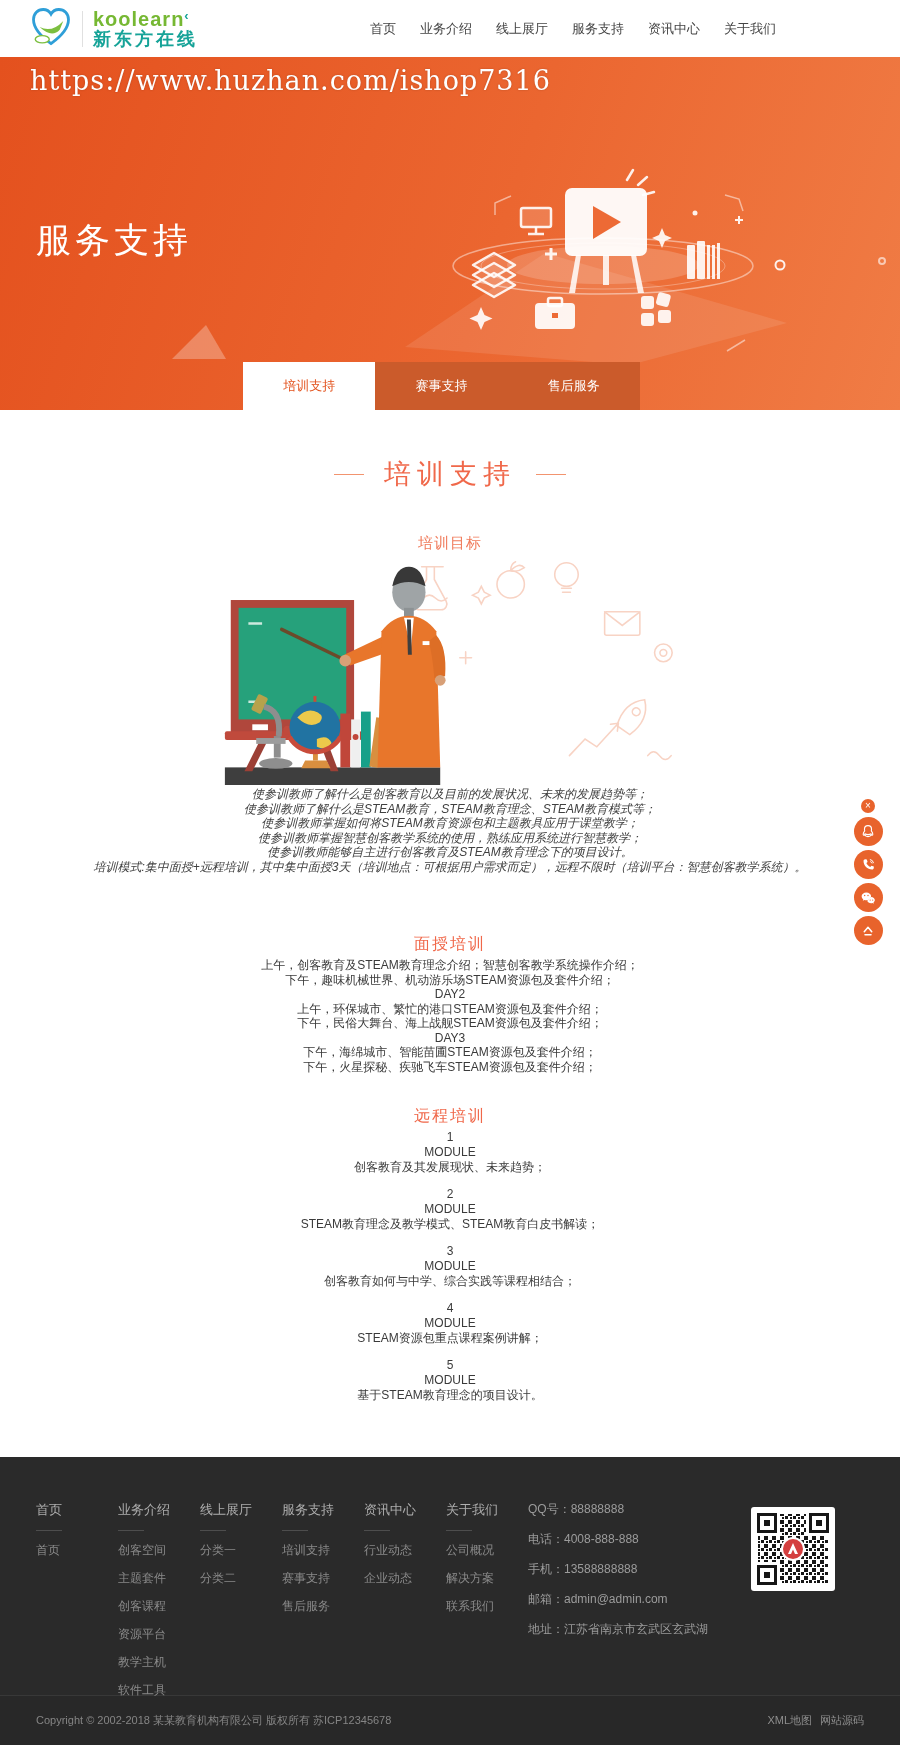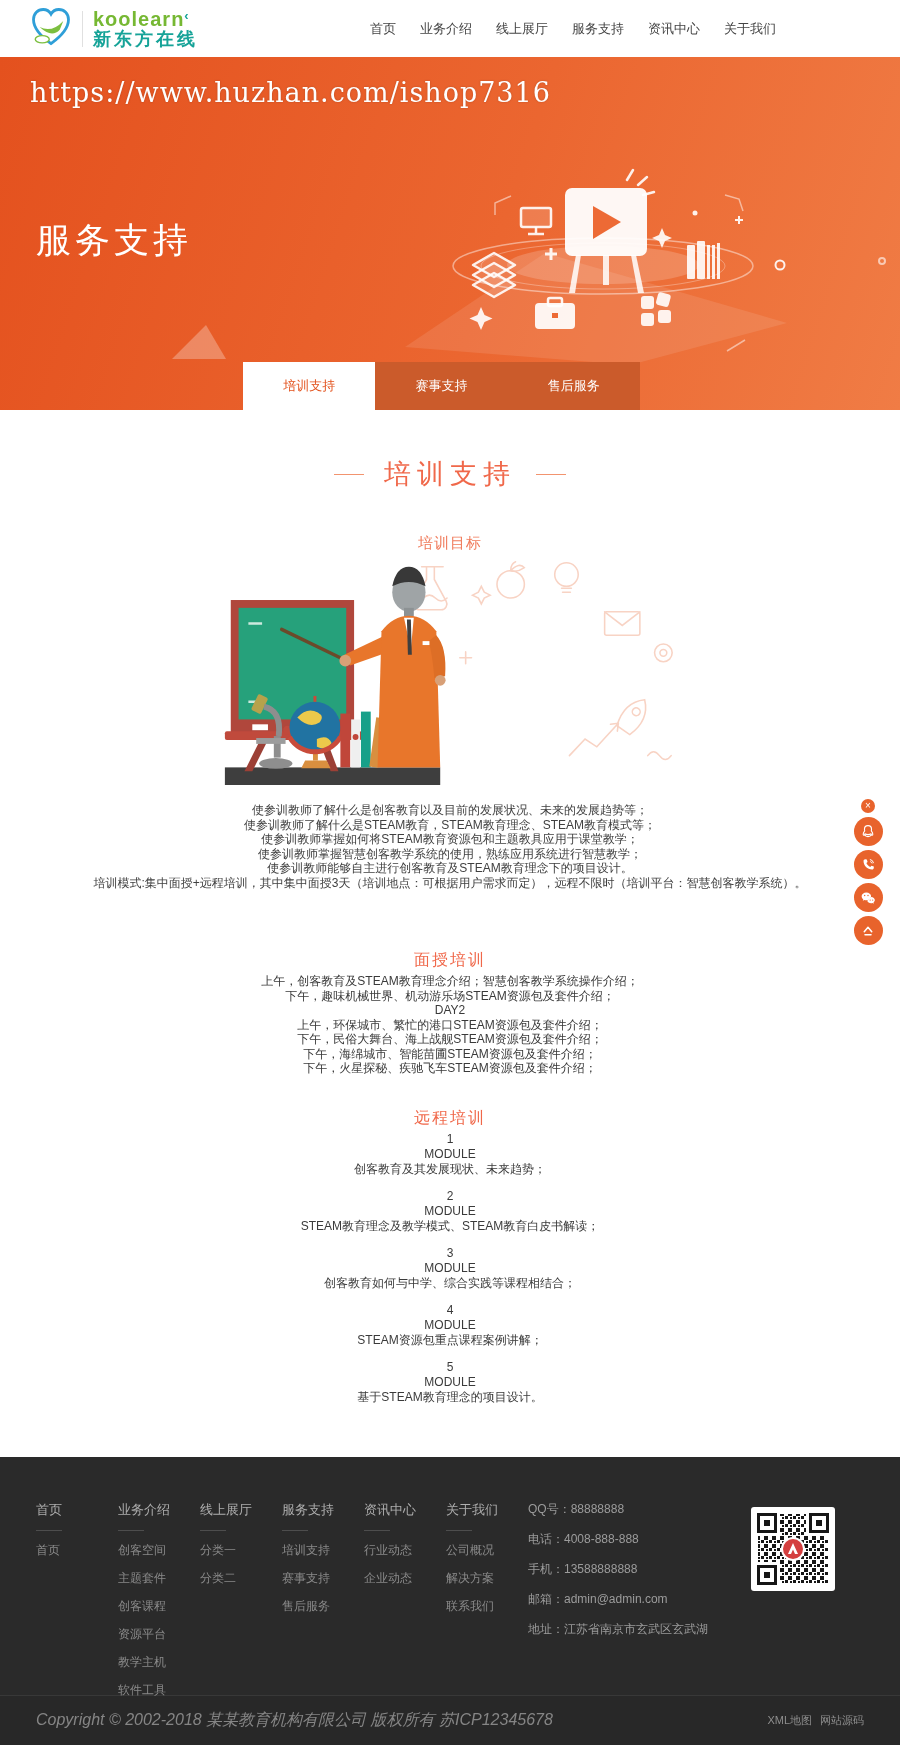--- a/index.html
+++ b/index.html
@@ -11,39 +11,39 @@
   .logo-sep { width:1px; height:36px; background:#e0e0e0; }
   .logo-text { line-height:1.05; }
   .logo-en { color:#76b833; font-size:20px; font-weight:bold; letter-spacing:1px; }
   .logo-mark { color:#16a398; font-size:13px; font-weight:bold; vertical-align:top; }
   .logo-cn { color:#16a398; font-size:18px; letter-spacing:3px; font-weight:bold; }
   .nav { margin-left:auto; display:flex; gap:24px; }
   .nav span { font-size:13px; color:#444; cursor:pointer; white-space:nowrap; }
 
   
   .hero { position:relative; height:353px; background:linear-gradient(108deg,#e4511e 0%,#eb6630 55%,#f07c45 100%); overflow:hidden; }
-  .hero-watermark { position:absolute; top:20px; left:30px; color:#fff; font-size:27px; letter-spacing:1px;
+  .hero-watermark { position:absolute; top:8px; left:30px; color:#fff; font-size:27px; letter-spacing:1px;
                     font-family:"DejaVu Serif","Liberation Serif",serif; text-shadow:0 0 2px rgba(90,40,20,.35); }
   .hero-title { position:absolute; top:160px; left:36px; color:#fff; font-size:35px; letter-spacing:4px; }
   .hero-art { position:absolute; left:395px; top:98px; }
   .hero-tri { position:absolute; left:172px; top:268px; width:0; height:0; border-left:34px solid transparent; border-right:20px solid transparent; border-bottom:34px solid rgba(255,255,255,.28); }
   .hero-dot { position:absolute; right:14px; top:200px; width:8px; height:8px; border:2px solid rgba(255,255,255,.6); border-radius:50%; }
 
   
   .tabs { position:absolute; bottom:0; left:243px; width:397px; height:48px; display:flex; background:#cb5b2b; }
   .tab { flex:1; text-align:center; line-height:48px; font-size:13px; color:#fff; cursor:pointer; }
   .tab.active { background:#fff; color:#e3541f; }
 
   
   .content { height:1047px; overflow:hidden; text-align:center; background:#fff; }
   .section-title { margin-top:46px; display:flex; align-items:center; justify-content:center; color:#f0684a; font-size:27px; letter-spacing:6px; }
   .section-title .dash { width:30px; height:1px; background:#f2946f; margin:0 20px; }
   .goal-title { margin-top:42px; font-size:15px; color:#f07a5a; letter-spacing:1px; }
   .illust { margin:2px auto 0; width:460px; height:230px; }
-  .goals { margin-top:18px; font-size:12px; line-height:14.5px; color:#404040; }
+  .goals { margin-top:2px; font-size:12px; line-height:14.5px; color:#404040;font-style:italic; }
   .sub-title { margin-top:60px; font-size:16px; color:#f0684a; letter-spacing:2px; }
   .schedule { margin-top:3px; font-size:12px; line-height:14.5px; color:#3a3a3a; }
   .remote-title { margin-top:32px; font-size:16px; color:#f0684a; letter-spacing:2px; }
   .modules { margin-top:3px; }
   .module { margin-bottom:12px; font-size:12px; line-height:15px; color:#3a3a3a; }
 
   
   .float-bar { position:absolute; top:799px; right:17px; width:30px; display:flex; flex-direction:column; align-items:center; gap:4px; z-index:9; }
   .fbtn { width:29px; height:29px; border-radius:50%; background:#e8632c; display:flex; align-items:center; justify-content:center; cursor:pointer; }
   .fbtn.small { width:14px; height:14px; color:#fff; font-size:10px; line-height:14px; }
@@ -52,21 +52,21 @@
   
   .footer { height:238px; background:#2a2a2a; padding:44px 0 0 36px; display:flex; }
   .fcol { width:82px; flex:none; text-align:left; }
   .fcol-title { color:#aeaeae; font-size:13px; }
   .fcol-line { width:26px; height:1px; background:#4d4d4d; margin:11px 0; }
   .fcol a { display:block; color:#8a8a8a; font-size:12px; margin-bottom:11px; text-decoration:none; cursor:pointer; }
   .fcontact { width:216px; flex:none; text-align:left; }
   .fcontact div { color:#9c9c9c; font-size:12px; margin-bottom:13px; }
   .fqr { margin-left:7px; margin-top:6px; width:84px; height:84px; background:#fff; border-radius:3px; padding:5px; }
   .bottom-bar { height:50px; background:#282828; border-top:1px solid #383838; display:flex; align-items:center; justify-content:space-between; padding:0 36px; }
-  .bottom-bar .copy { color:#858585; font-size:16px;font-style:italic; }
+  .bottom-bar .copy { color:#858585; font-size:11px; }
   .bottom-bar .blinks { display:flex; gap:8px; }
   .bottom-bar .blinks span { color:#8e8e8e; font-size:11px; cursor:pointer; }
 </style>
 </head>
 <body>
 
 <div class="header">
   <div class="logo">
     <span>
       <svg width="42" height="42" viewBox="0 0 48 48">
@@ -272,20 +272,21 @@
     <div>培训模式:集中面授+远程培训，其中集中面授3天（培训地点：可根据用户需求而定），远程不限时（培训平台：智慧创客教学系统）。</div>
   </div>
 
   <div class="sub-title">面授培训</div>
   <div class="schedule">
     <div>上午，创客教育及STEAM教育理念介绍；智慧创客教学系统操作介绍；</div>
     <div>下午，趣味机械世界、机动游乐场STEAM资源包及套件介绍；</div>
     <div>DAY2</div>
     <div>上午，环保城市、繁忙的港口STEAM资源包及套件介绍；</div>
     <div>下午，民俗大舞台、海上战舰STEAM资源包及套件介绍；</div>
+    <div>DAY3</div>
     <div>下午，海绵城市、智能苗圃STEAM资源包及套件介绍；</div>
     <div>下午，火星探秘、疾驰飞车STEAM资源包及套件介绍；</div>
   </div>
 
   <div class="remote-title">远程培训</div>
   <div class="modules">
     <div class="module">
       <div>1</div>
       <div>MODULE</div>
       <div>创客教育及其发展现状、未来趋势；</div>

